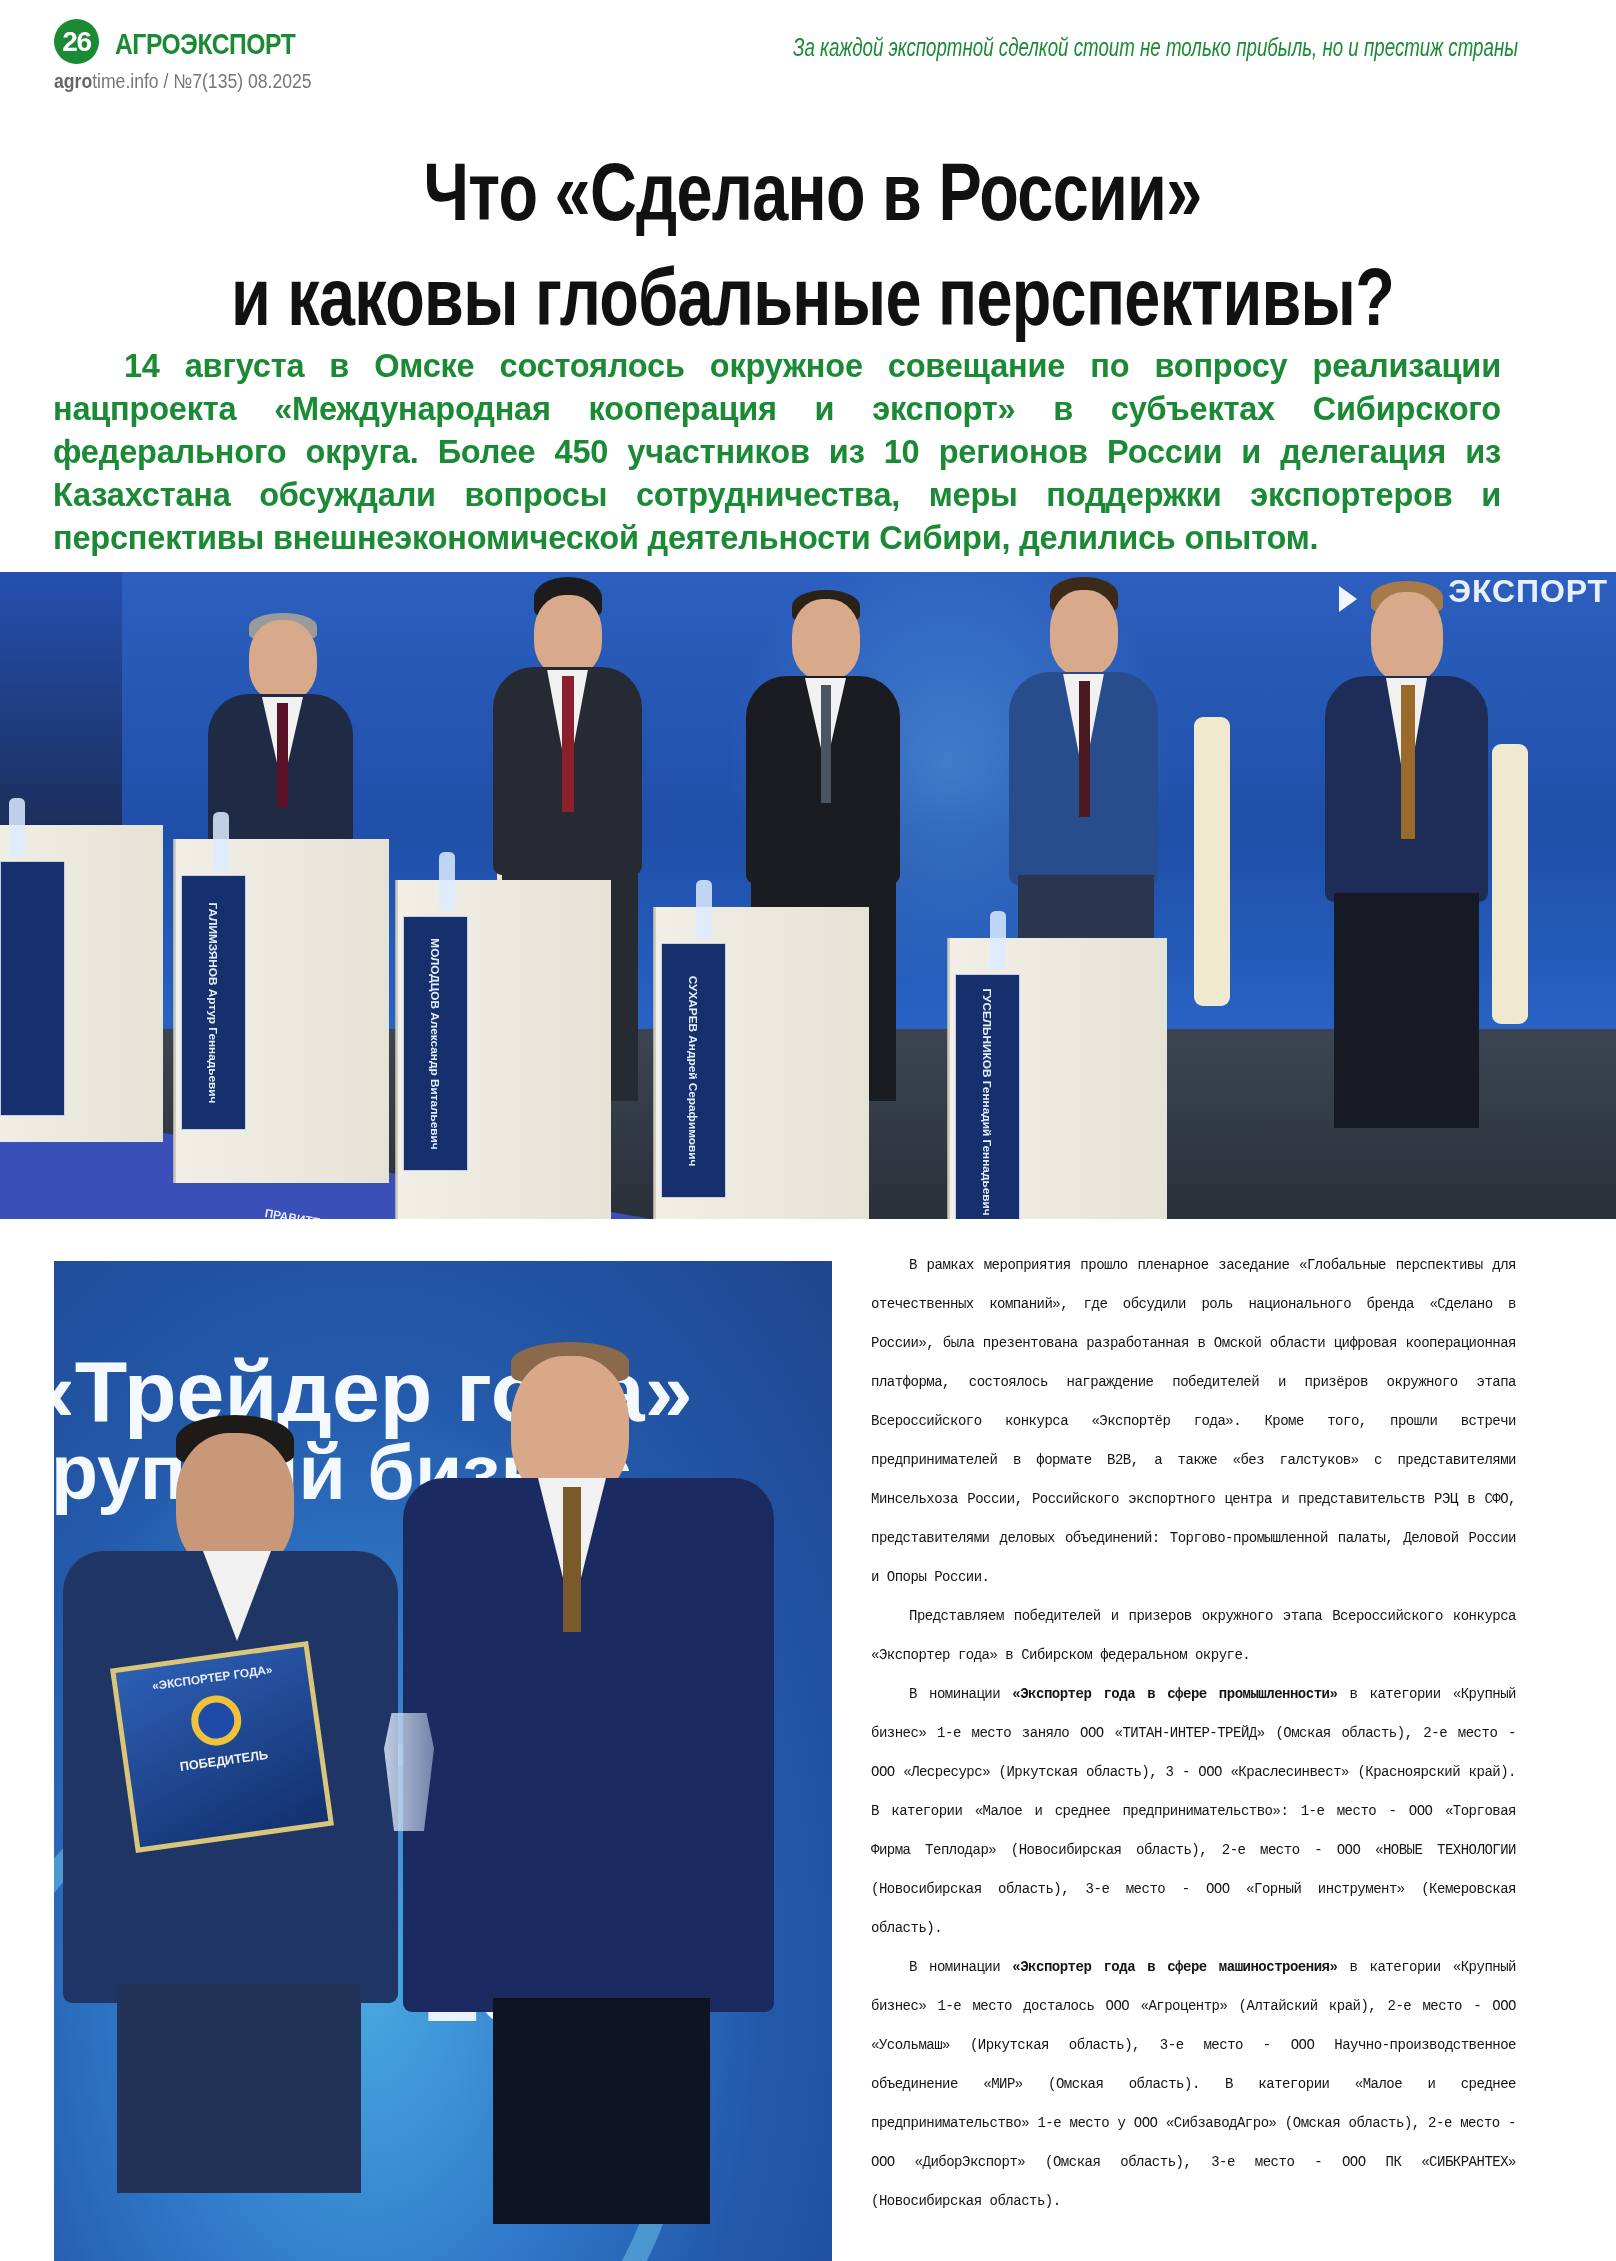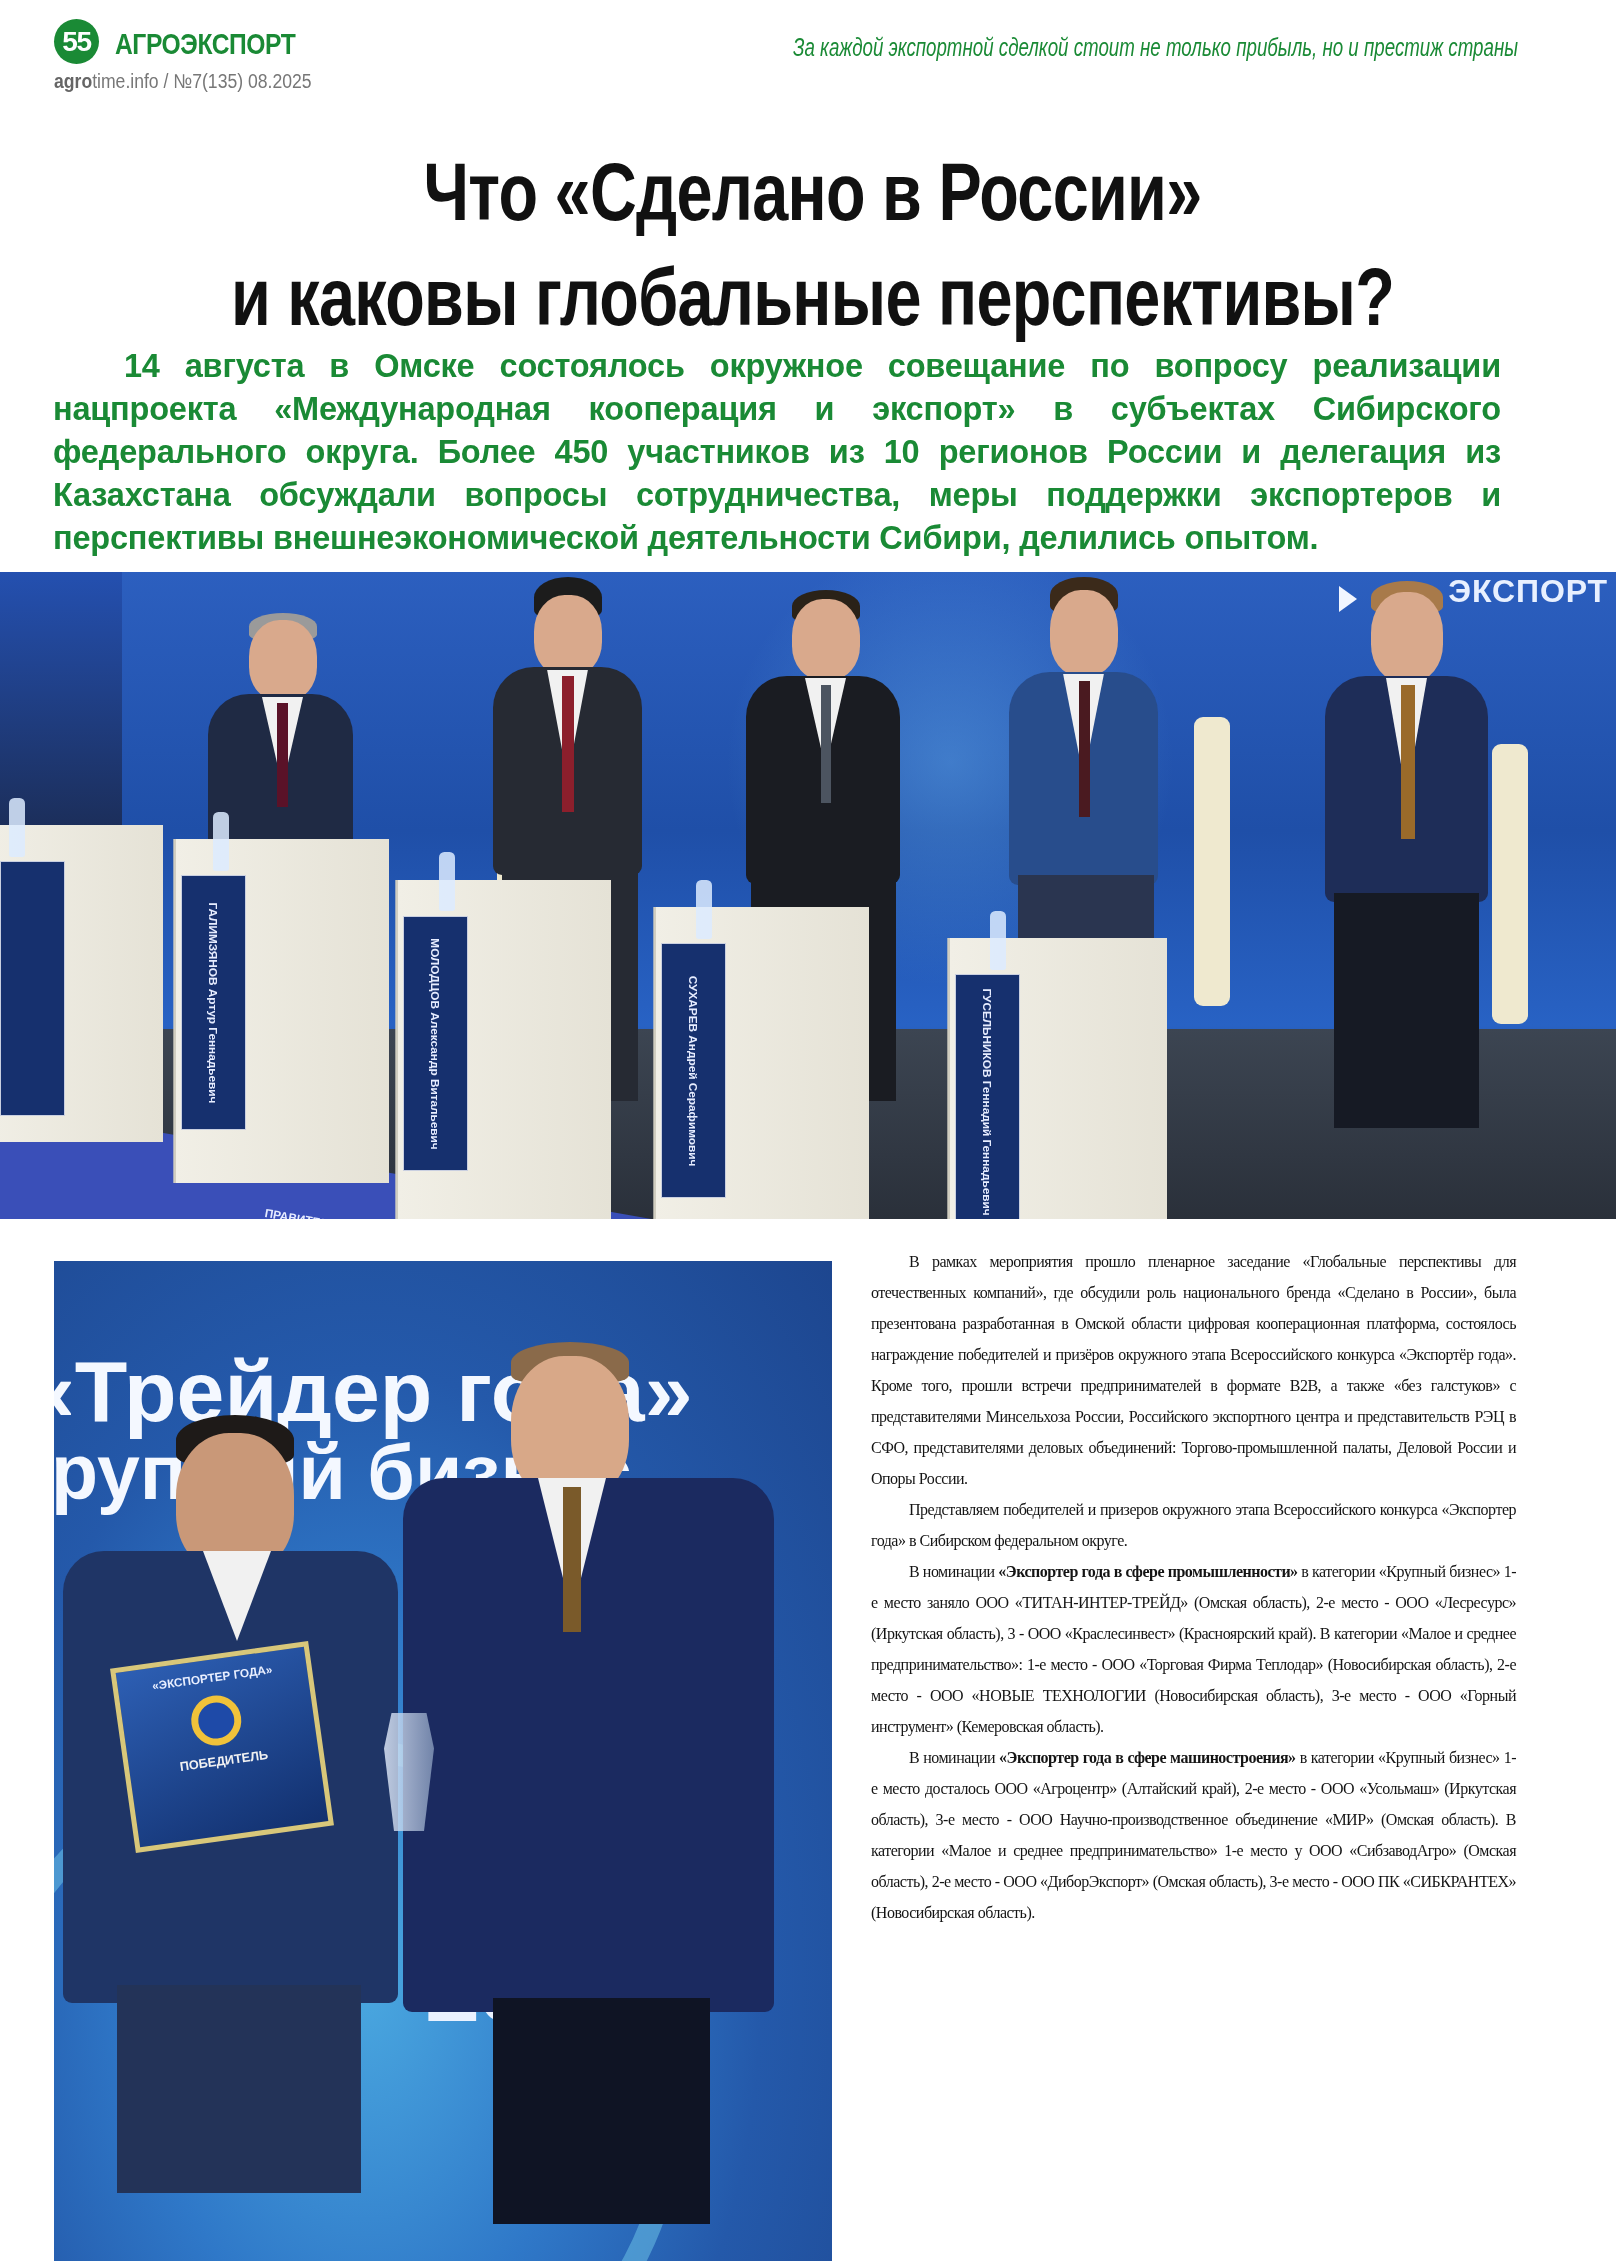--- a/index.html
+++ b/index.html
@@ -70,30 +70,30 @@
   .photo-award .screen-text { position: absolute; color: #f4f8ff; font-weight: 700; white-space: nowrap; }
   .photo-award .yr { position: absolute; left: 371px; top: 669px; color: #eaf2ff; font-size: 99px; font-weight: 700; }
   .diploma { position: absolute; left: 68px; top: 393px; width: 190px; height: 176px; background: linear-gradient(160deg,#2d5fb4,#12306e); border: 5.4px solid #d8c77a; transform: rotate(-8deg); }
   .diploma .d-title { position: absolute; left: 0; right: 0; top: 11px; text-align: center; color: #e9efff; font-size: 11.8px; font-weight: 700; }
   .diploma .d-logo { position: absolute; left: 68px; top: 36px; width: 50px; height: 50px; border-radius: 50%; border: 7.2px solid #f0c23a; background: #1e4aa8; box-sizing: border-box; }
   .diploma .d-win { position: absolute; left: 0; right: 0; top: 95px; text-align: center; color: #f2f2f2; font-size: 12.7px; font-weight: 700; }
   .trophy { position: absolute; left: 330px; top: 452px; width: 50px; height: 118px; background: linear-gradient(90deg,rgba(230,240,255,0.8),rgba(150,170,200,0.7)); clip-path: polygon(15% 0,85% 0,100% 30%,80% 100%,20% 100%,0 30%); }
 
   
   .body-col {
-    position: absolute; left: 871px; top: 1246px; width: 645px; font-size: 16px; line-height: 31px; color: #141414;
-    text-align: justify; font-family: Liberation Serif, serif; letter-spacing: -0.5px;
+    position: absolute; left: 871px; top: 1246px; width: 645px; font-size: 14px; line-height: 39px; color: #141414;
+    text-align: justify; font-family: Liberation Mono, monospace; letter-spacing: -0.5px;
   }
   .body-col p { margin: 0; text-indent: 38px; }
   .body-col b { font-weight: 700; }
 </style>
 </head>
 <body>
 
-<div class="page-num">55</div>
+<div class="page-num">26</div>
 <div class="section-name">АГРОЭКСПОРТ</div>
 <div class="issue-line"><b>agro</b><span>time.info</span><span> / №7(135) 08.2025</span></div>
 <div class="tagline">За каждой экспортной сделкой стоит не только прибыль, но и престиж страны</div>
 
 <h1 class="title" style="margin:4px;">
   <span>Что «Сделано в России»</span>
   <span>и каковы глобальные перспективы?</span>
 </h1>
 
 <div class="lead">

